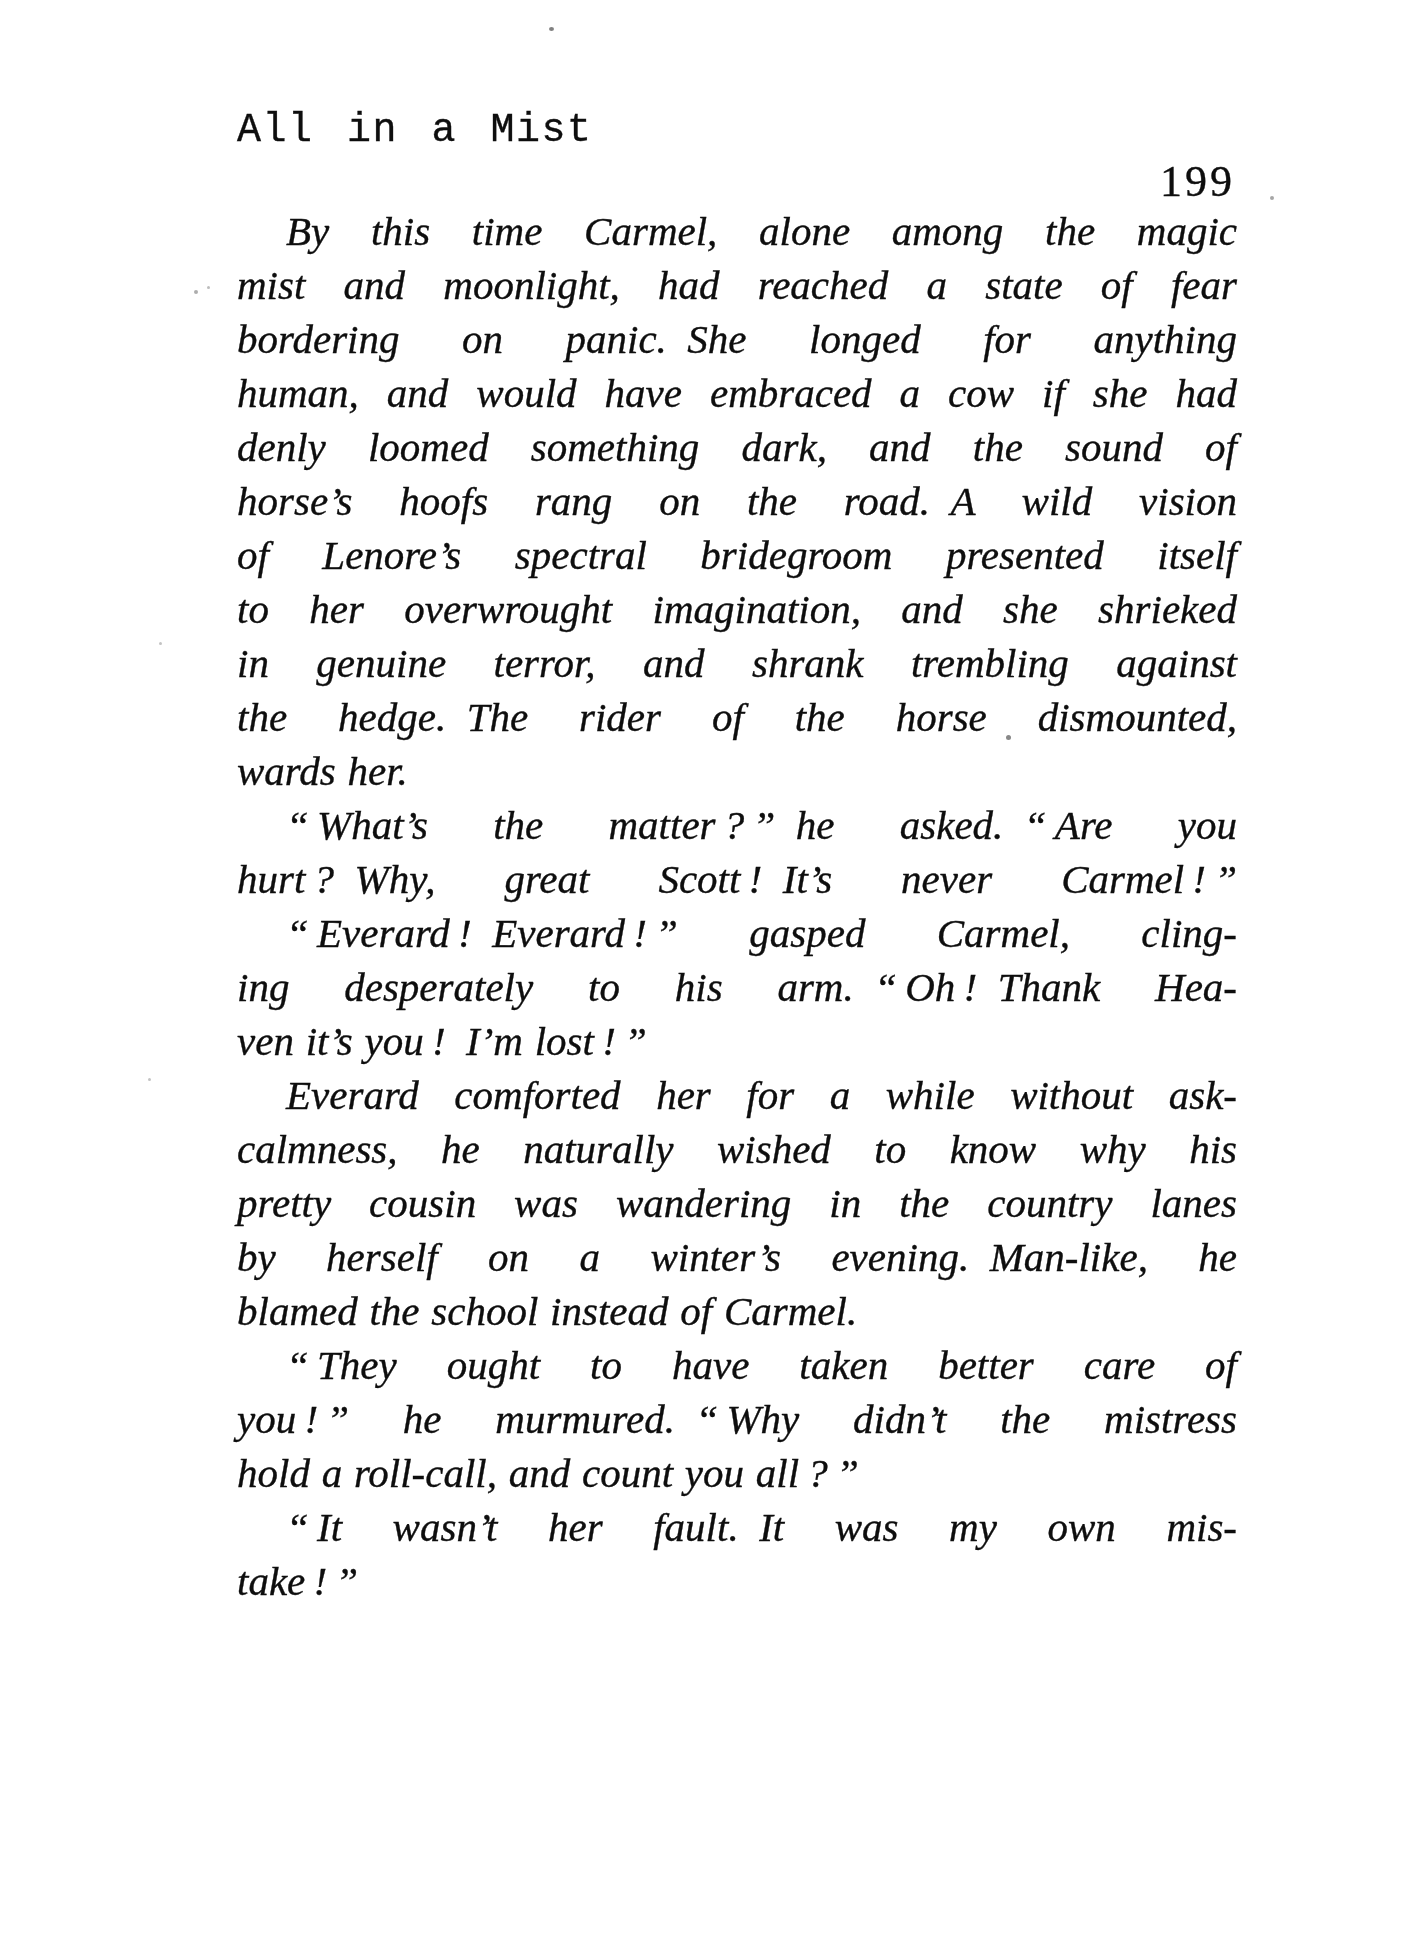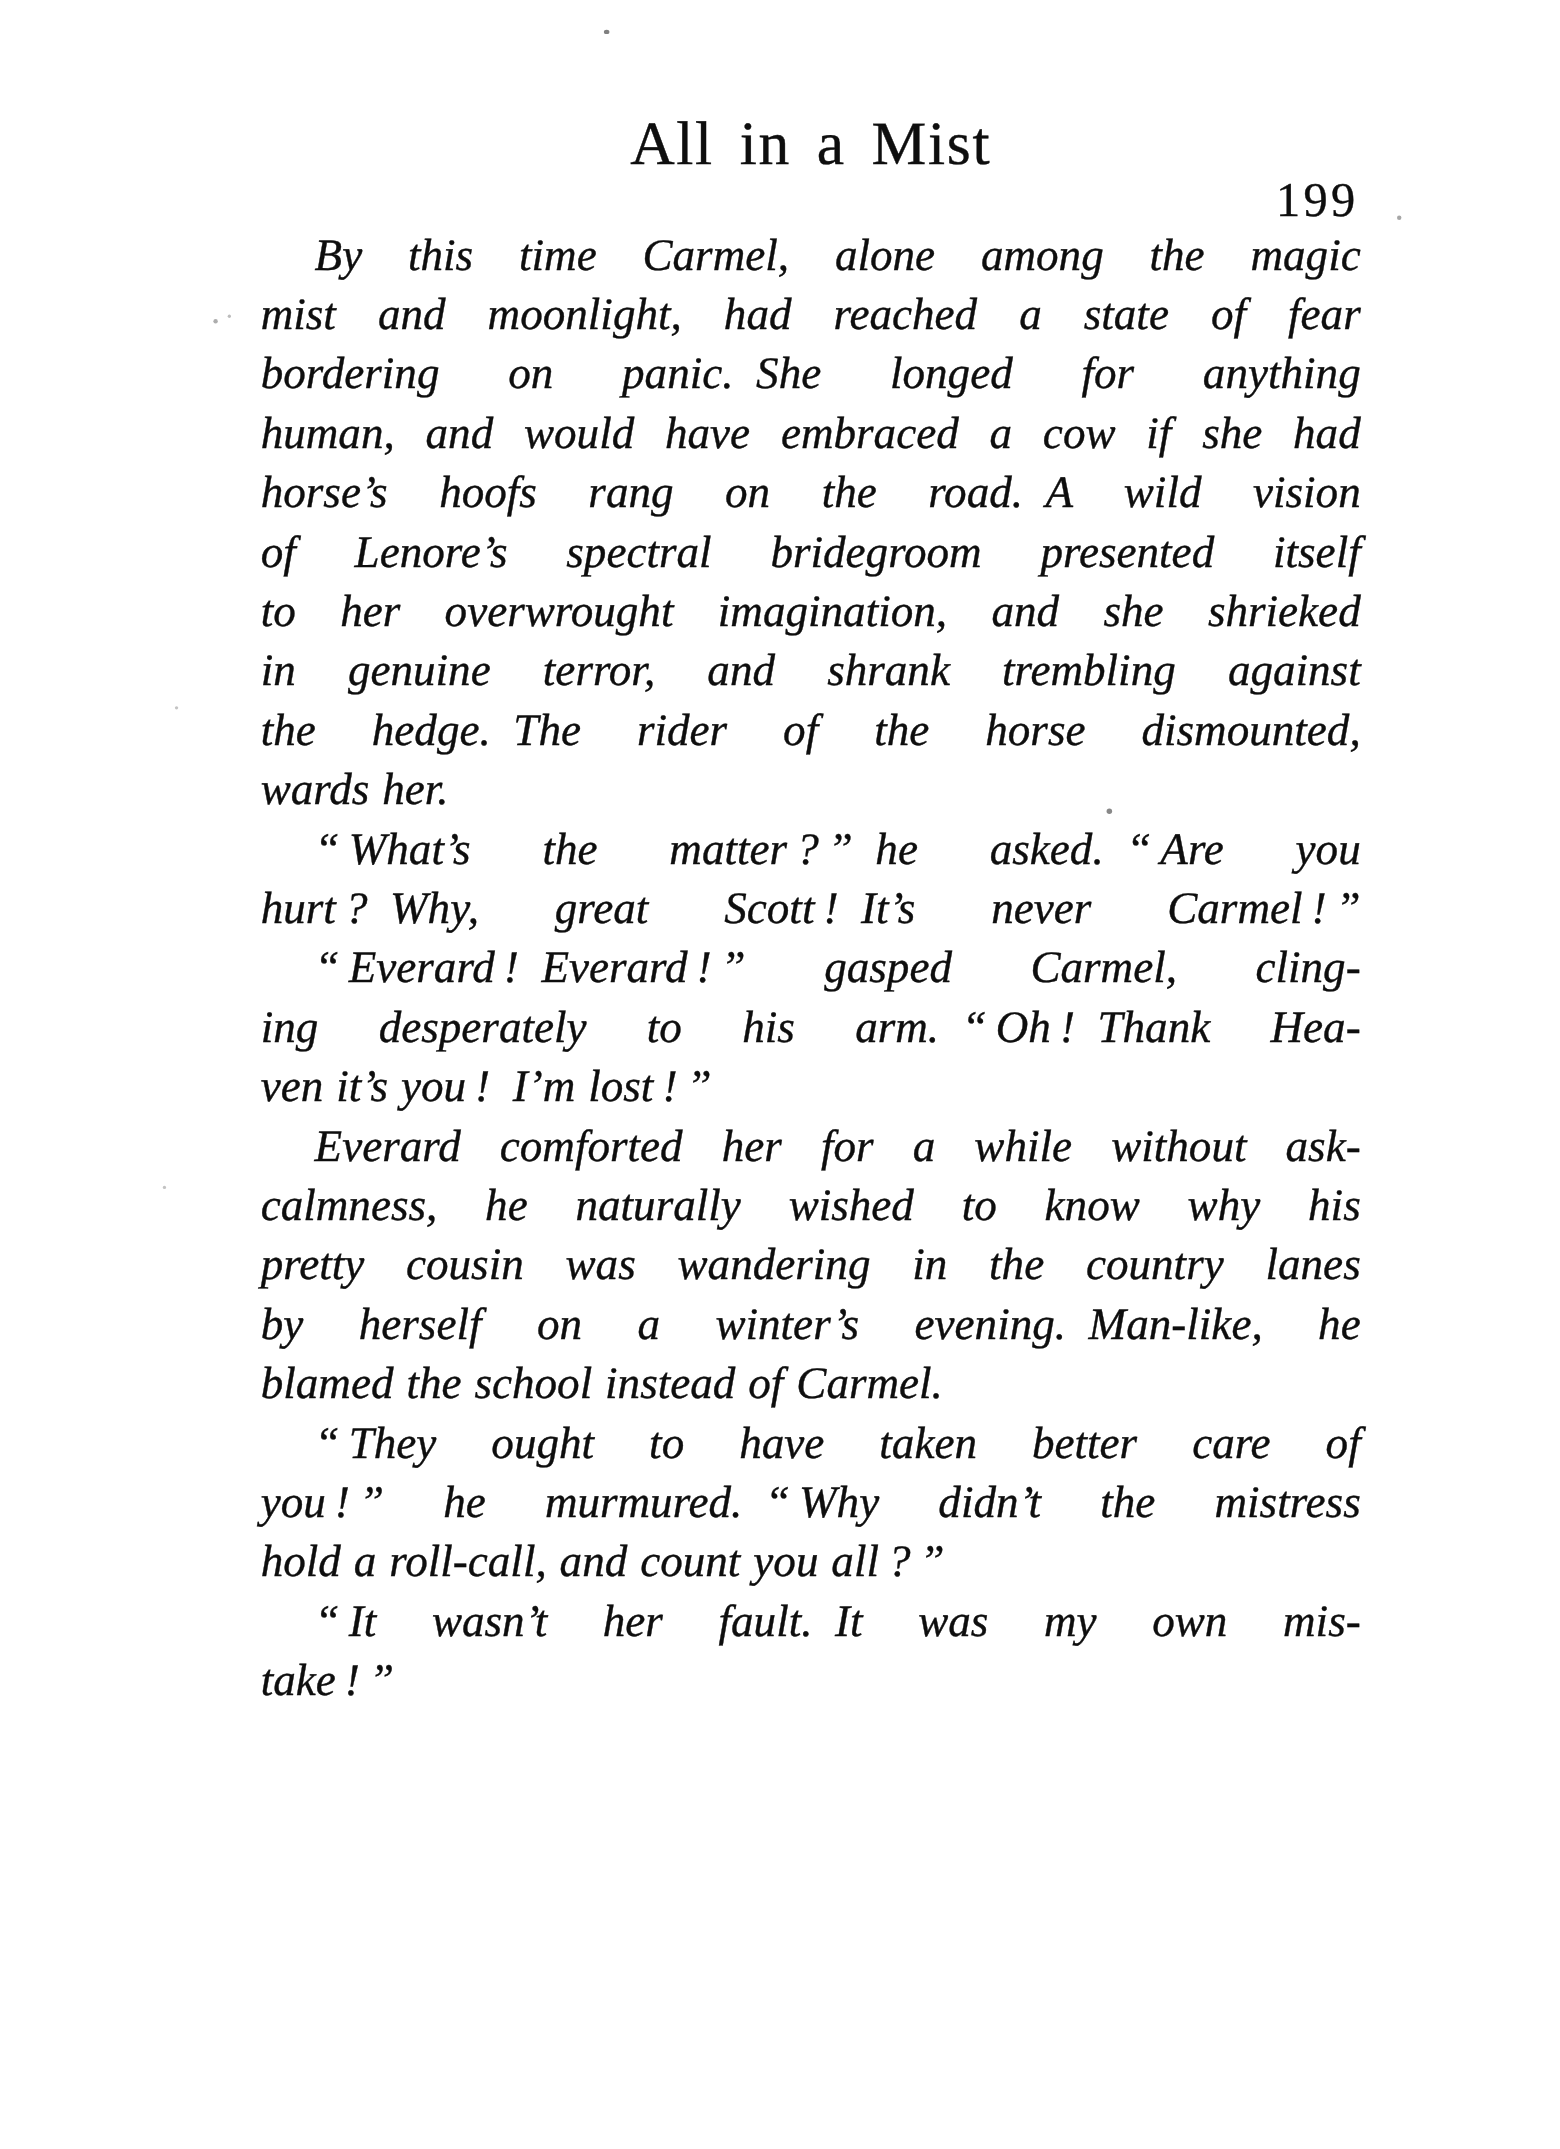--- a/index.html
+++ b/index.html
@@ -10,23 +10,23 @@
     font-family: "Liberation Serif", "DejaVu Serif", serif;
     color: #0e0e0e;
     -webkit-text-stroke: 0.35px #0e0e0e;
     overflow: hidden;
   }
   .page-header {
     position: absolute; left: 237px; top: 100px; width: 1000px; height: 72px;
   }
   .running-title {
     position: absolute; left: 0; right: 0; top: 0;
-    text-align: center;
-    font-size: 56px; line-height: 62px;
-    letter-spacing: 1.5px; word-spacing: 8px;
+    text-align: left;
+    font-size: 40px; line-height: 62px;
+    letter-spacing: 1.5px; word-spacing: 8px; font-family: Liberation Mono, monospace;
   }
   .page-number {
     position: absolute; right: 2px; top: 16px;
     font-size: 44px; line-height: 44px;
     letter-spacing: 3px;
     font-variant-numeric: oldstyle-nums;
     margin-top: 44px;
   }
   .text-block {
     position: absolute; left: 237px; top: 204px; width: 1000px; font-style: italic;
@@ -67,20 +67,21 @@
   <div class="running-title">All in a Mist</div>
   <div class="page-number">199</div>
 </header>
 
 <main class="text-block">
   <p class="para">
     <span class="line j">By this time Carmel, alone among the magic</span>
     <span class="line j">mist and moonlight, had reached a state of fear</span>
     <span class="line j">bordering on panic. She longed for anything</span>
     <span class="line j">human, and would have embraced a cow if she had</span>
+    <span class="line j">denly loomed something dark, and the sound of</span>
     <span class="line j">horse’s hoofs rang on the road. A wild vision</span>
     <span class="line j">of Lenore’s spectral bridegroom presented itself</span>
     <span class="line j">to her overwrought imagination, and she shrieked</span>
     <span class="line j">in genuine terror, and shrank trembling against</span>
     <span class="line j">the hedge. The rider of the horse dismounted,</span>
     <span class="line e">wards her.</span>
   </p>
   <p class="para">
     <span class="line j">“ What’s the matter ? ” he asked. “ Are you</span>
     <span class="line j">hurt ? Why, great Scott ! It’s never Carmel ! ”</span>

